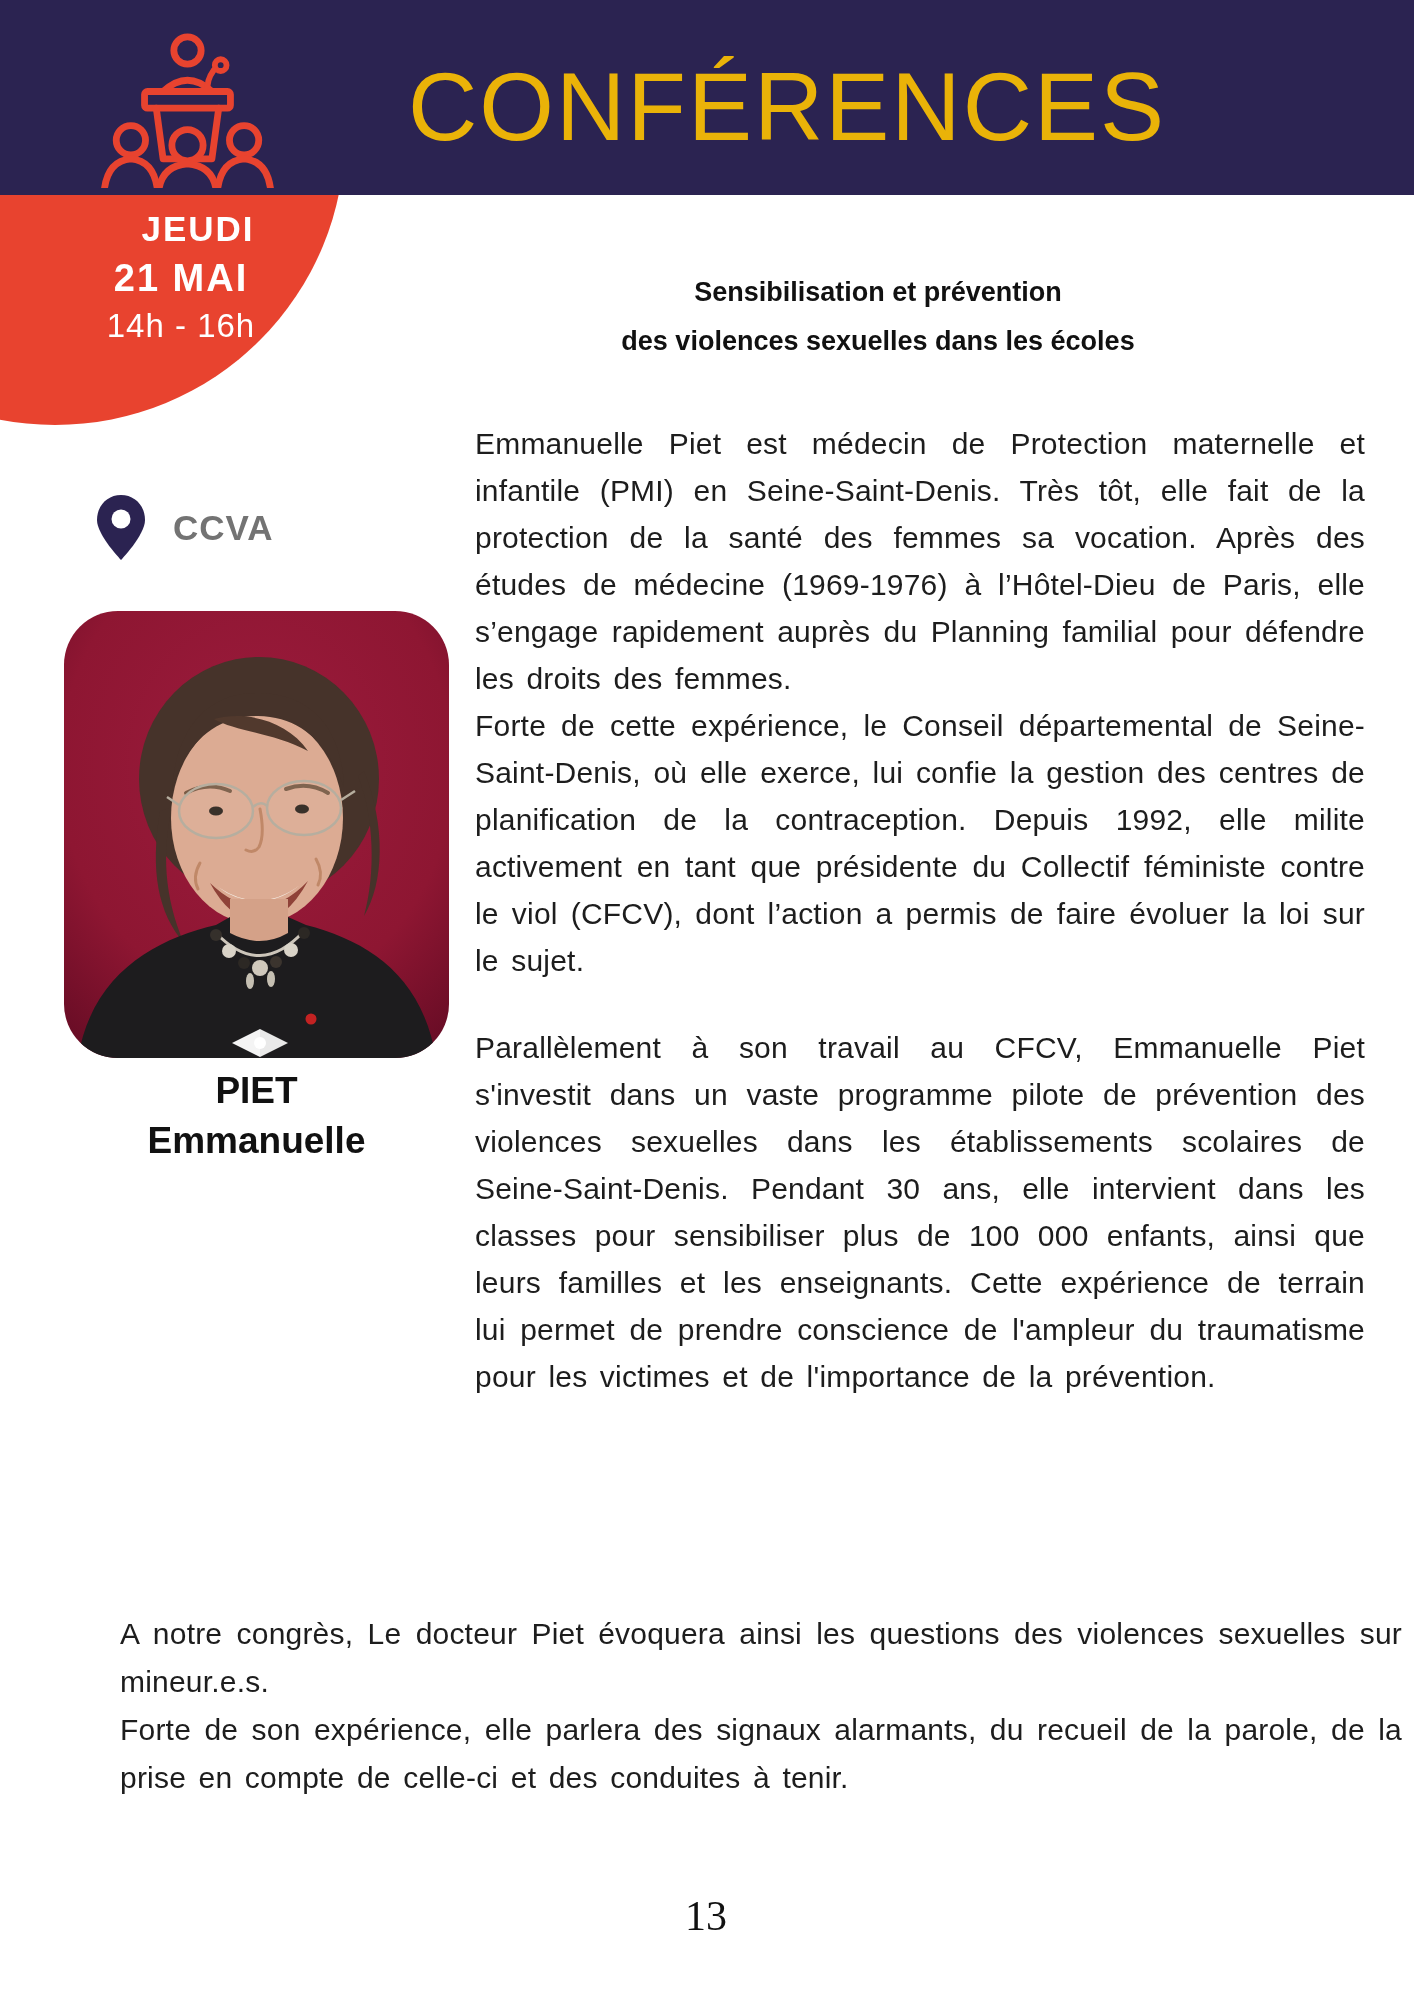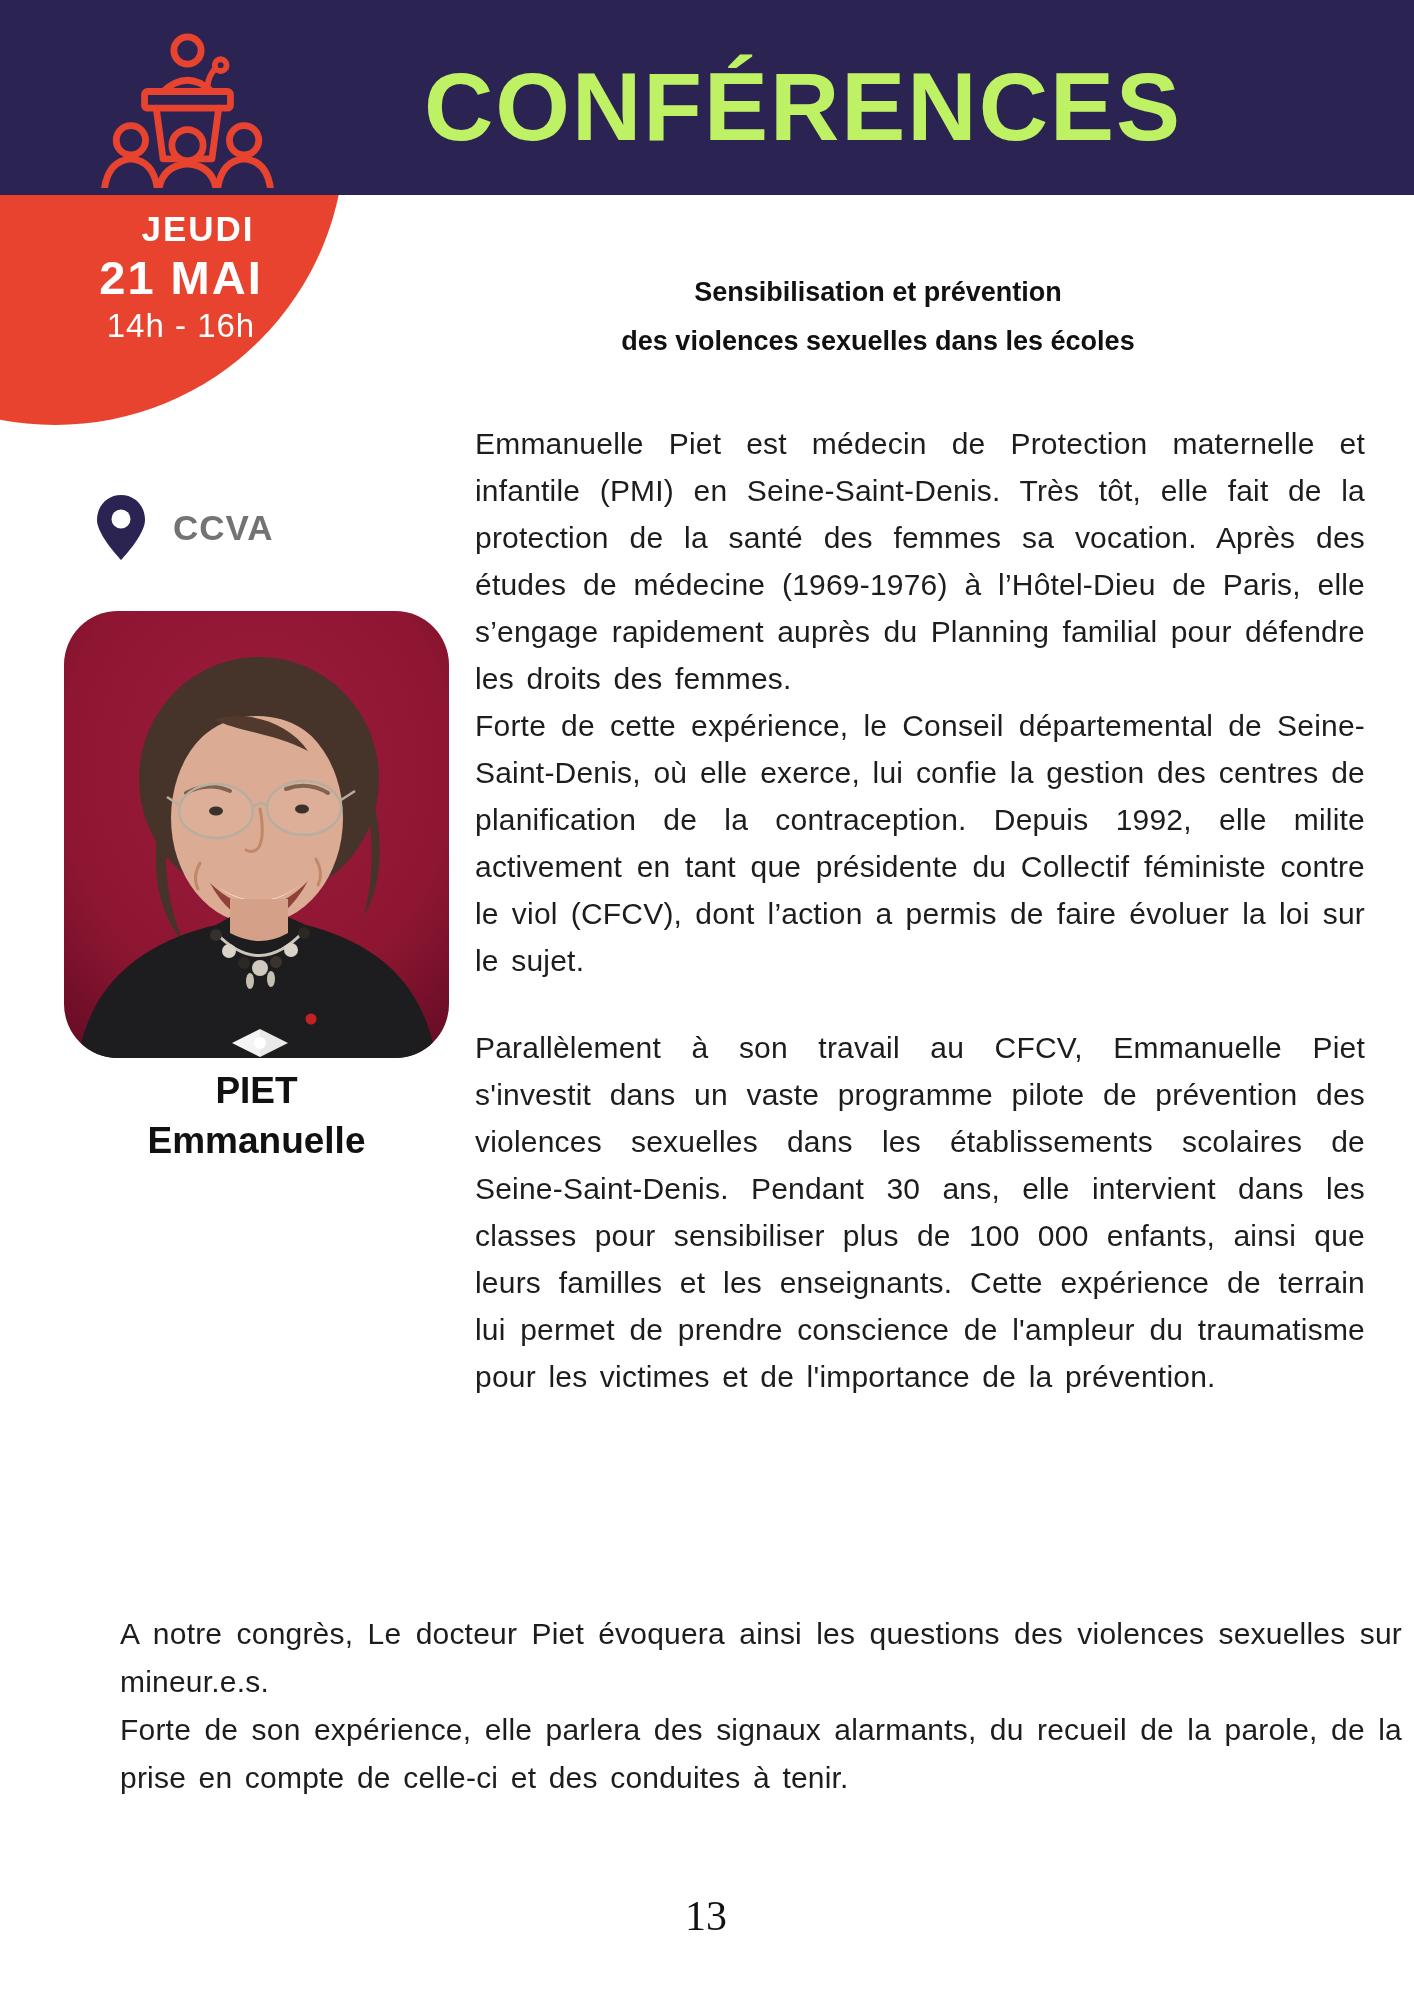--- a/index.html
+++ b/index.html
@@ -11,32 +11,32 @@
   
   .date-circle{
     position:absolute;left:-235px;top:-155px;width:580px;height:580px;
     border-radius:50%;background:#E8432F;z-index:1;
   }
   .header-bar{
     position:absolute;left:0;top:0;width:1414px;height:195px;
     background:#2B2351;z-index:2;
   }
   .page-title{
-    position:absolute;left:424px;top:52px;
-    font-size:96px;font-weight:700;letter-spacing:2px;color:#bef264;
+    position:absolute;left:408px;top:52px;
+    font-size:96px;font-weight:400;letter-spacing:2px;color:#eab308;
     line-height:110px;white-space:nowrap;
   }
   .conf-icon{position:absolute;left:85px;top:30px;width:205px;height:162px;}
   
   .badge-text{
     position:absolute;left:0;top:208px;width:362px;z-index:3;
     text-align:center;color:#ffffff;
   }
   .badge-day {font-size:35px;font-weight:700;letter-spacing:2px;line-height:42px;padding-left:34px;}
-  .badge-date{font-size:47px;font-weight:700;letter-spacing:2px;line-height:56px;}
+  .badge-date{font-size:38px;font-weight:700;letter-spacing:2px;line-height:56px;}
   .badge-time{font-size:33px;font-weight:400;letter-spacing:1px;line-height:40px;}
   
   .location-row{position:absolute;left:95px;top:494px;display:flex;align-items:center;z-index:3;}
   .pin-icon{width:52px;height:68px;flex:0 0 auto;}
   .location-label{margin-left:26px;font-size:35px;font-weight:700;color:#737373;letter-spacing:1px;}
   
   .speaker-photo{
     position:absolute;left:64px;top:611px;width:385px;height:447px;
     border-radius:54px;overflow:hidden;z-index:3;
   }

